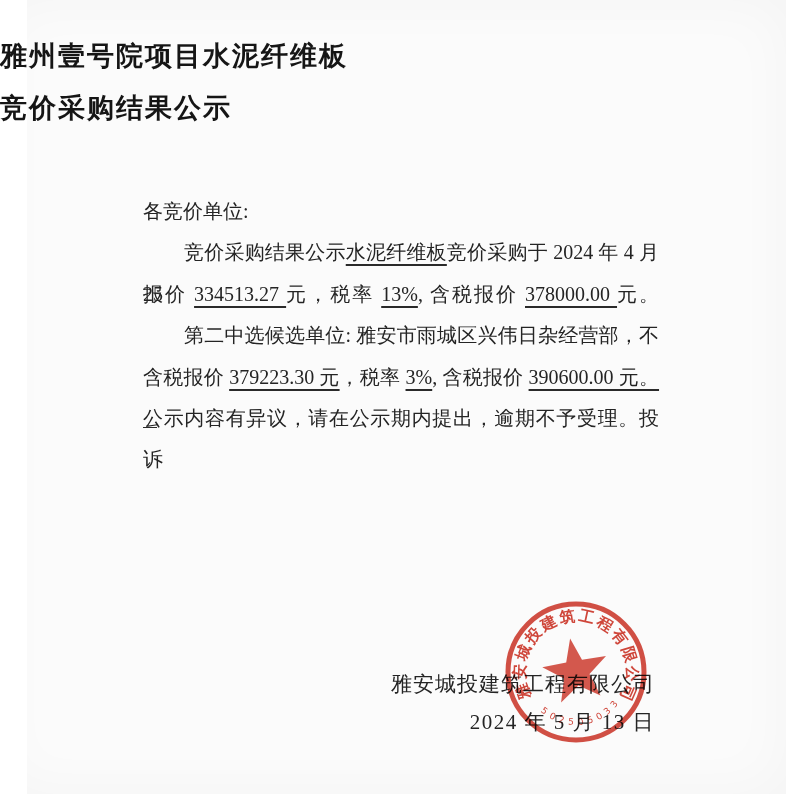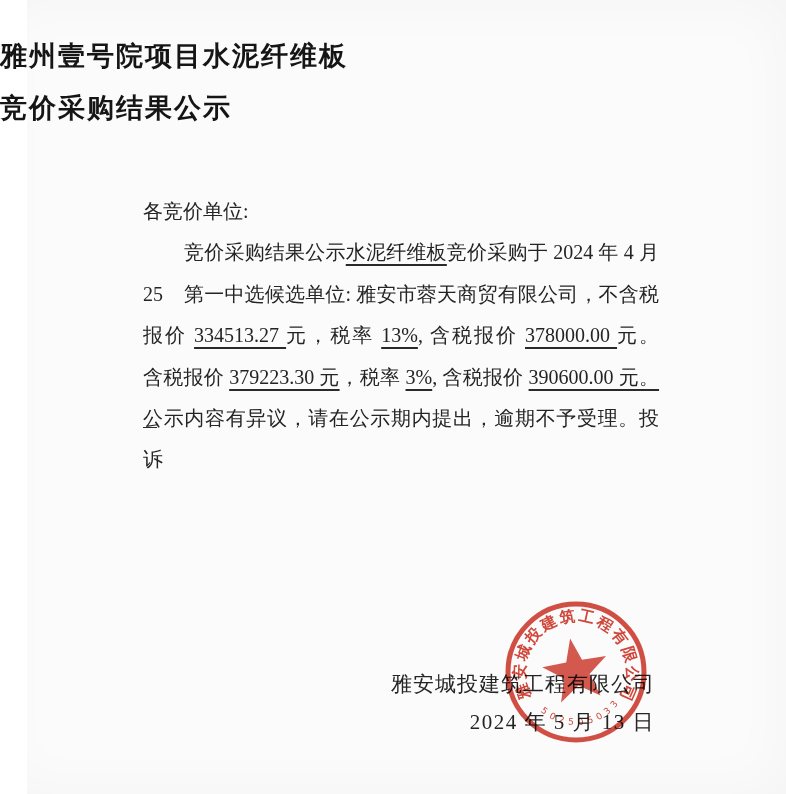--- a/index.html
+++ b/index.html
@@ -94,22 +94,22 @@
   <div class="scan-strip"></div>
 
   <div class="title-block">
     <div class="title-line">雅州壹号院项目水泥纤维板</div>
     <div class="title-line second">竞价采购结果公示</div>
   </div>
 
   <div class="body-text">
       <div class="line"><span>各竞价单位:</span></div>
       <div class="line indent fill"><span>竞价采购结果公示</span><span class="u">水泥纤维板</span><span>竞价采购于 2024 年 4 月 25</span></div>
-      <div class="line indent fill"><span>第一中选候选单位: 雅安市蓉天商贸有限公司，不含税</span></div>
       <div class="line fill"><span>报价 </span><span class="u">334513.27 </span><span>元，税率 </span><span class="u">13%</span><span>, 含税报价 </span><span class="u">378000.00 </span><span>元。</span></div>
+      <div class="line indent fill"><span>第二中选候选单位: 雅安市雨城区兴伟日杂经营部，不</span></div>
       <div class="line fill"><span>含税报价 </span><span class="u">379223.30 元</span><span>，税率 </span><span class="u">3%</span><span>, 含税报价 </span><span class="u">390600.00 元。</span><span class="u pad"></span></div>
       <div class="line fill"><span>公示内容有异议，请在公示期内提出，逾期不予受理。投诉</span></div>
     </div>
 
   <div class="sig-company">雅安城投建筑工程有限公司</div>
   <div class="sig-date">2024 年 5 月 13 日</div>
 
   <div class="stamp">
     <svg viewBox="0 0 152 152" xmlns="http://www.w3.org/2000/svg">
       <defs>

